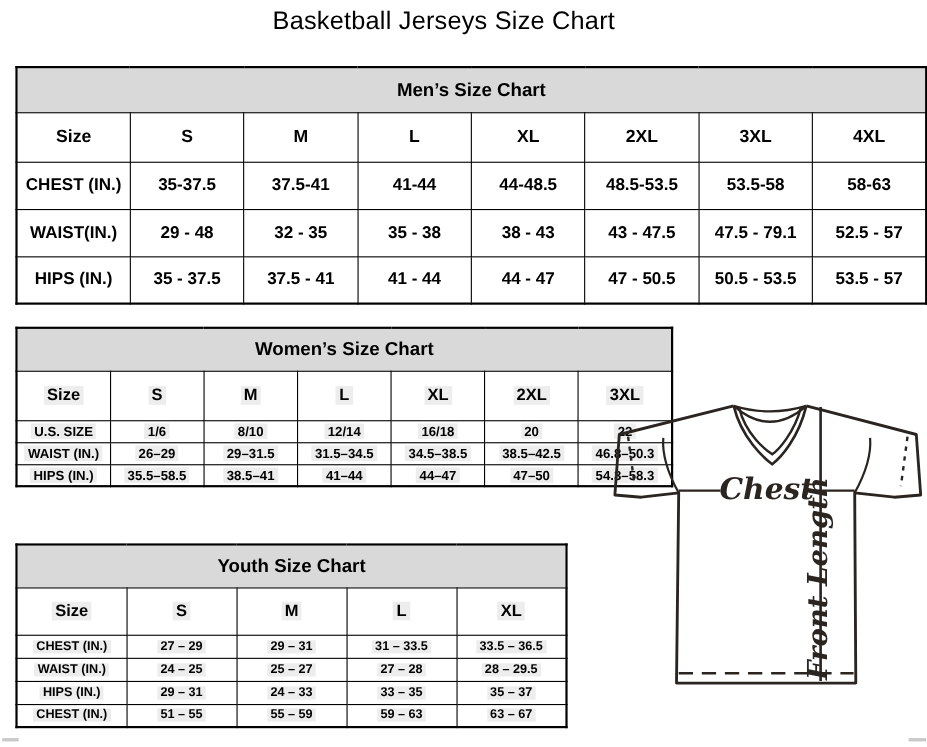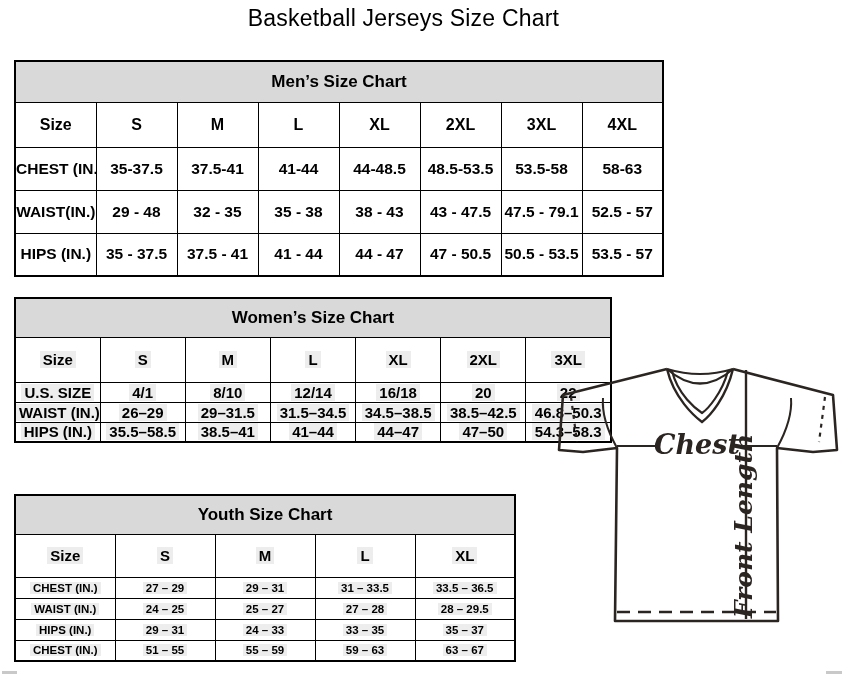--- a/index.html
+++ b/index.html
@@ -17,30 +17,30 @@
   table.chart {
     position:absolute; border-collapse:collapse; table-layout:fixed;
     font-weight:bold; border:2px solid var(--border);
   }
   table.chart td {
     border:1.5px solid var(--border); text-align:center; vertical-align:middle;
     padding:0; overflow:hidden; white-space:nowrap;
   }
   table.chart td.band { background:var(--band-bg); font-size:17px; }
   
-  .t-men { left:14px; top:60px; width:650px; }
+  .t-men { left:14px; top:60px; width:829px; }
   .t-men td.band { height:41px; }
   .t-men tr.head td { height:45px; font-size:16px; }
   .t-men tr.drow td { height:43px; font-size:15.5px; }
   .t-men td.c0 { width:117px; }
   
   .t-women { left:14px; top:297px; width:598px; }
   .t-women td.band { height:39px; }
   .t-women tr.head td { height:45px; font-size:15px; }
-  .t-women tr.drow td { height:20px; font-size:15px; }
+  .t-women tr.drow td { height:20px; font-size:12px; }
   .t-women td.c0 { width:92px; }
   
   .t-youth { left:14px; top:494px; width:502px;padding-left:24px; }
   .t-youth td.band { height:39px; }
   .t-youth tr.head td { height:43px; font-size:15px; }
   .t-youth tr.drow td { height:21px; font-size:11.5px; }
   .t-youth td.c0 { width:119px; }
   
   .t-women .hl, .t-youth .hl { background:#ededed; padding:0 3px; }
   
@@ -118,21 +118,21 @@
           <td class="c0"><span class="hl">Size</span></td>
           <td class="c1"><span class="hl">S</span></td>
           <td class="c2"><span class="hl">M</span></td>
           <td class="c3"><span class="hl">L</span></td>
           <td class="c4"><span class="hl">XL</span></td>
           <td class="c5"><span class="hl">2XL</span></td>
           <td class="c6"><span class="hl">3XL</span></td>
         </tr>
         <tr class="drow">
           <td class="c0"><span class="hl">U.S. SIZE</span></td>
-          <td><span class="hl">4/1</span></td>
+          <td><span class="hl">1/6</span></td>
           <td><span class="hl">8/10</span></td>
           <td><span class="hl">12/14</span></td>
           <td><span class="hl">16/18</span></td>
           <td><span class="hl">20</span></td>
           <td><span class="hl">22</span></td>
         </tr>
         <tr class="drow">
           <td class="c0"><span class="hl">WAIST (IN.)</span></td>
           <td><span class="hl">26–29</span></td>
           <td><span class="hl">29–31.5</span></td>

